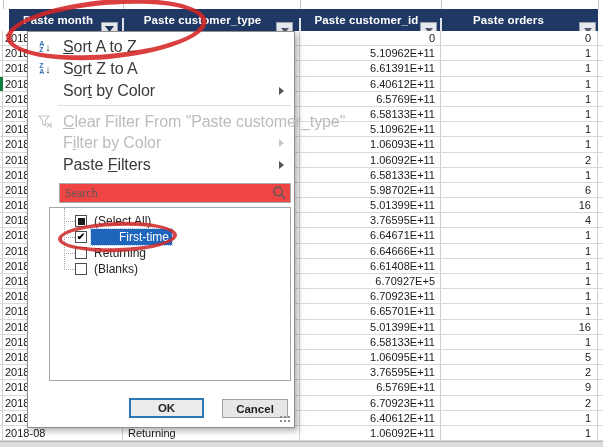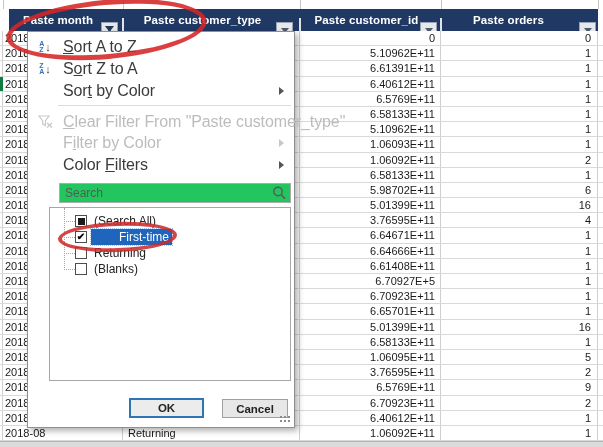--- a/index.html
+++ b/index.html
@@ -41,21 +41,21 @@
   .subarrow { position:absolute; right:10px; width:0; height:0;
               border-top:4px solid transparent; border-bottom:4px solid transparent; border-left:5px solid #555; }
   .mi.disabled .subarrow { border-left-color:#c8c8c8; }
   .msep { position:absolute; left:30px; right:3px; height:1px; background:#dcdcdc; }
 
   .azicon { display:flex; align-items:center; }
   .azstack { display:flex; flex-direction:column; font-weight:bold; font-size:7px; line-height:6.5px; color:#2e74b5; }
   .azarrow { font-size:11px; color:#444; margin-left:1px; line-height:11px; }
 
   .search { position:absolute; left:31px; top:151px; width:232px; height:20px; border:1px solid #ababab;
-            font-family:Liberation Sans, sans-serif; font-size:12px; padding:0 24px 0 5px; color:#333; background:#22c55e; }
+            font-family:Liberation Serif, serif; font-size:12px; padding:0 24px 0 5px; color:#333; background:#ef4444; }
   .search::placeholder { color:#595959; opacity:1; }
   .search-ico { position:absolute; left:243px; top:153px; width:16px; height:16px; }
 
   .listbox { position:absolute; left:21px; top:175px; width:242px; height:174px; border:1px solid #a6a6a6; background:#fff; overflow:hidden; }
   .chk { position:absolute; left:0; height:16px; width:100%; display:flex; align-items:center; }
   .tree { position:absolute; left:14px; width:11px; border-top:1px dotted #a6a6a6; }
   .treev { position:absolute; left:14px; top:0; width:1px; height:62px; border-left:1px dotted #a6a6a6; }
   .box { position:absolute; left:25px; width:12px; height:12px; border:1px solid #4d4d4d; background:#fff;
          display:flex; align-items:center; justify-content:center; font-size:10px; line-height:10px; color:#000; font-weight:bold; }
   .box .inner { width:7px; height:7px; background:#1a1a1a; }
@@ -386,42 +386,42 @@
           </span>
           <span class="mi-label"><span></span><span class="mi-key">C</span><span>lear Filter From "Paste customer_type"</span></span>
         </div>
         <div class="mi disabled" style="top: 100px; height: 21px;">
           <span class="mi-icon"></span>
           <span class="mi-label"><span>F</span><span class="mi-key">i</span><span>lter by Color</span></span>
           <span class="subarrow"></span>
         </div>
         <div class="mi" style="top: 122px; height: 21px;">
           <span class="mi-icon"></span>
-          <span class="mi-label"><span>Color </span><span class="mi-key">F</span><span>ilters</span></span>
+          <span class="mi-label"><span>Paste </span><span class="mi-key">F</span><span>ilters</span></span>
           <span class="subarrow"></span>
         </div>
       </div>
     <div class="msep" style="top:73px"></div>
 
     <input class="search" type="text" placeholder="Search" style="">
     <span class="search-ico">
       <svg width="16" height="16" viewBox="0 0 16 16">
         <circle cx="7" cy="6.5" r="4.2" fill="none" stroke="#5a5a5a" stroke-width="1.4"></circle>
         <line x1="10.2" y1="9.8" x2="14" y2="13.6" stroke="#5a5a5a" stroke-width="1.6"></line>
       </svg>
     </span>
 
     <div class="listbox" id="listbox">
       <div class="treev"></div>
     <div class="chk" style="top: 5px;">
           <span class="tree" style="top: 8px;"></span>
           <span class="box">
             <span class="inner"></span>
           </span>
-          <span class="chk-label">(Search All)</span>
+          <span class="chk-label">(Select All)</span>
         </div>
         <div class="chk" style="top: 21px;">
           <span class="tree" style="top: 8px;"></span>
           <span class="box">✔</span>
           <span class="chk-label hl">First-time</span>
         </div>
         <div class="chk" style="top: 37px;">
           <span class="tree" style="top: 8px;"></span>
           <span class="box"></span>
           <span class="chk-label">Returning</span>

